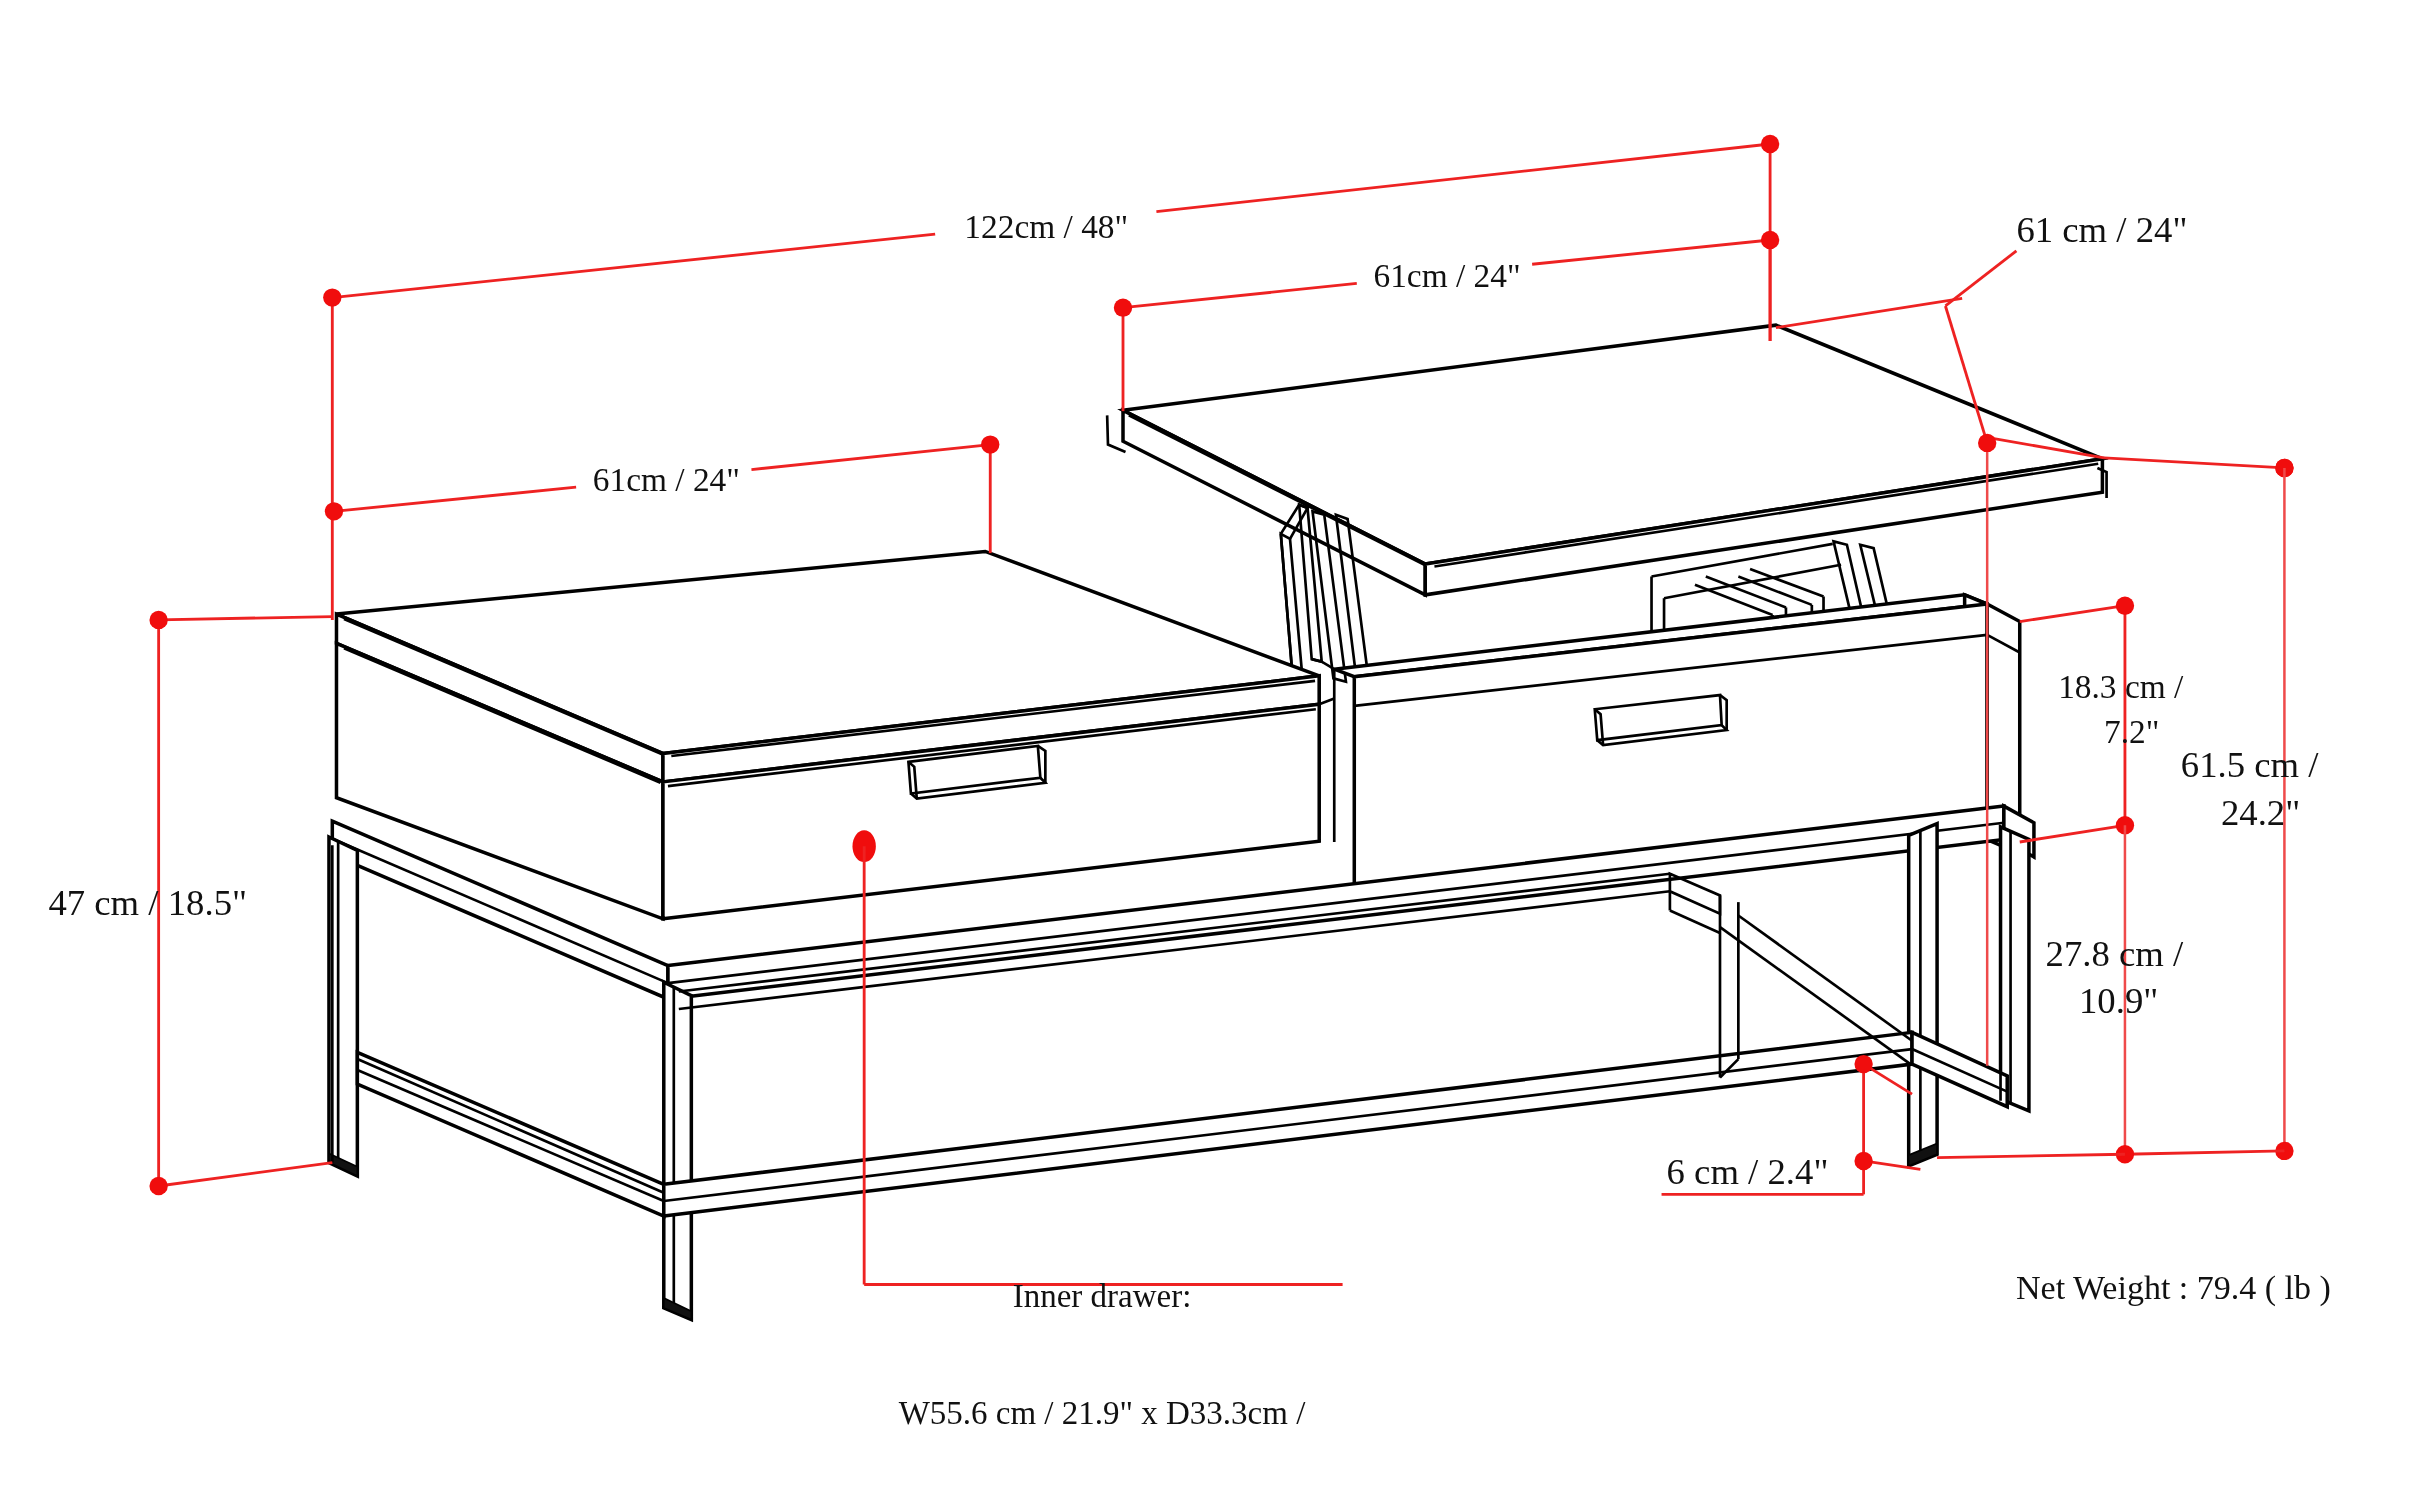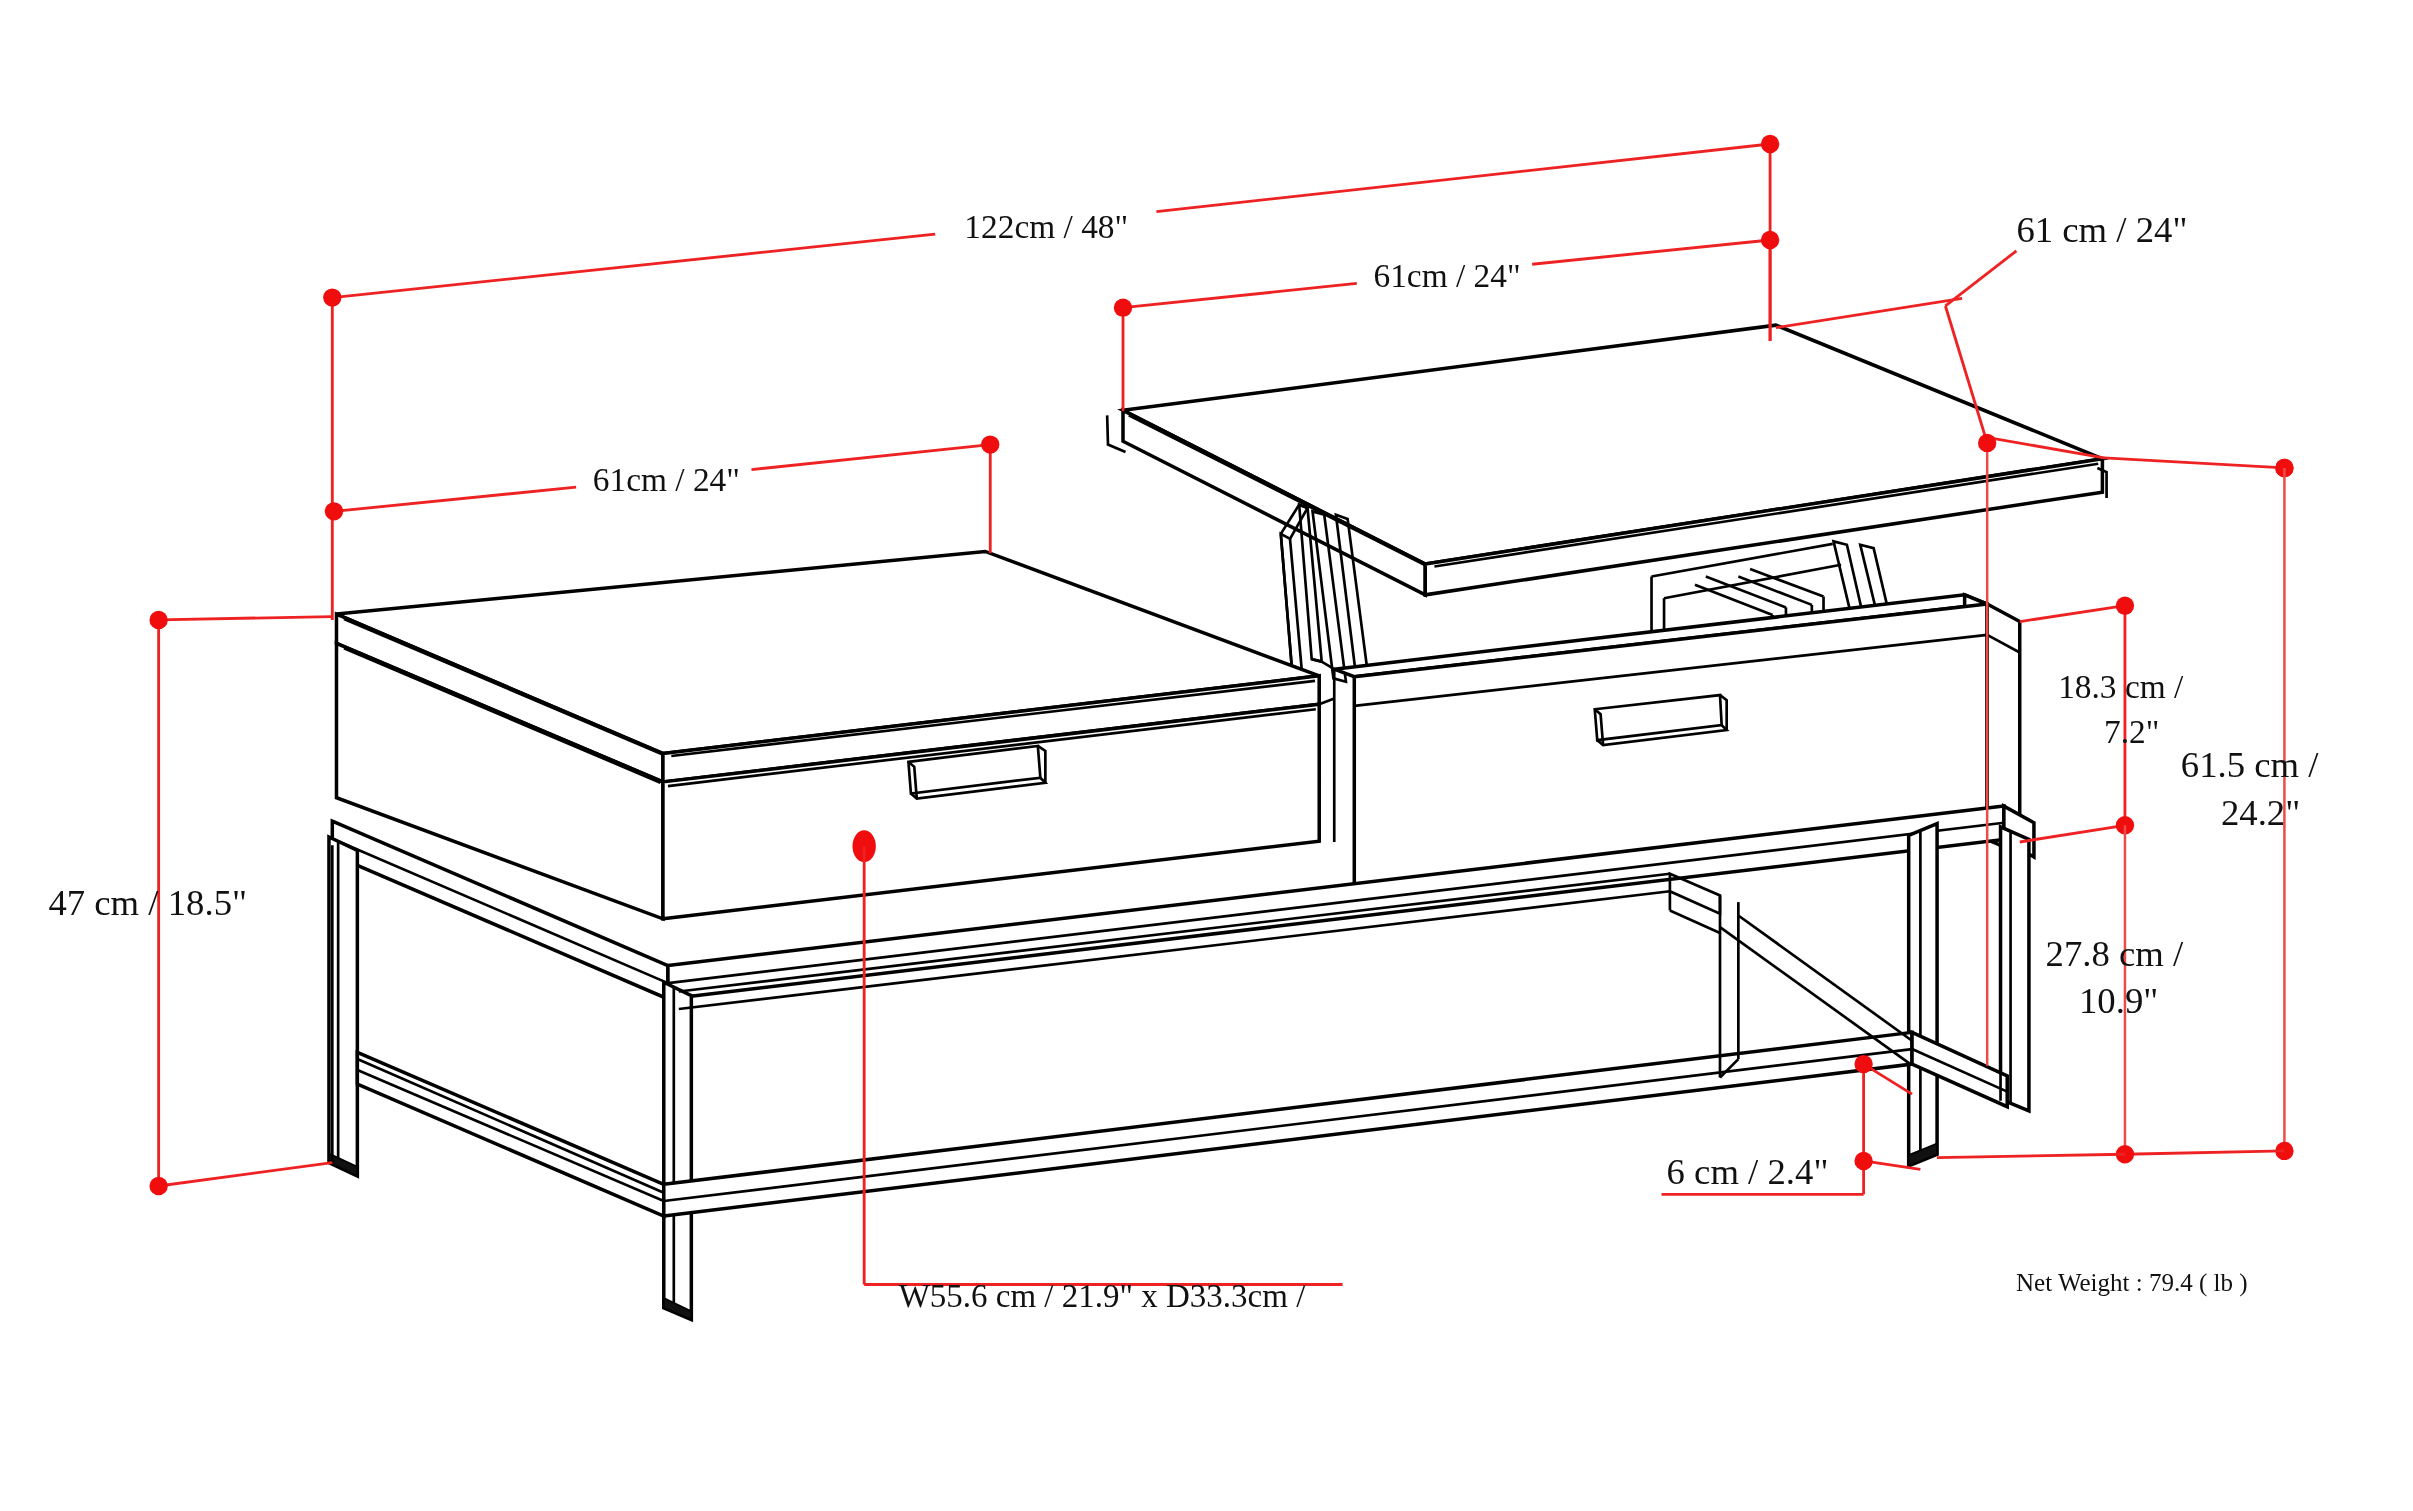--- a/index.html
+++ b/index.html
@@ -342,20 +342,21 @@
 
     <g>
       <ellipse class="dimdot" cx="1035" cy="1013" rx="14" ry="19"></ellipse>
       <path class="dimline" d="M 1035,1013 L 1035,1538"></path>
       <path class="dimline" d="M 1035,1538 L 1608,1538"></path>
     </g>
 
   </svg>
 
   <div class="label-block t-center" style="left:843px; top:1199px; width:518px; font-size:33px;">
+    <div>Inner drawer:</div>
     <div>W55.6 cm / 21.9" x D33.3cm /</div>
     
   </div>
 
-  <div class="label-block t-left" style="left:2016px; top:1268px; font-size:25px;text-align:center;">Net Weight : 79.4 ( lb )</div>
+  <div class="label-block t-left" style="left:2016px; top:1268px; font-size:34px;text-align:center;">Net Weight : 79.4 ( lb )</div>
 
 </div>
 
 
 </body></html>

